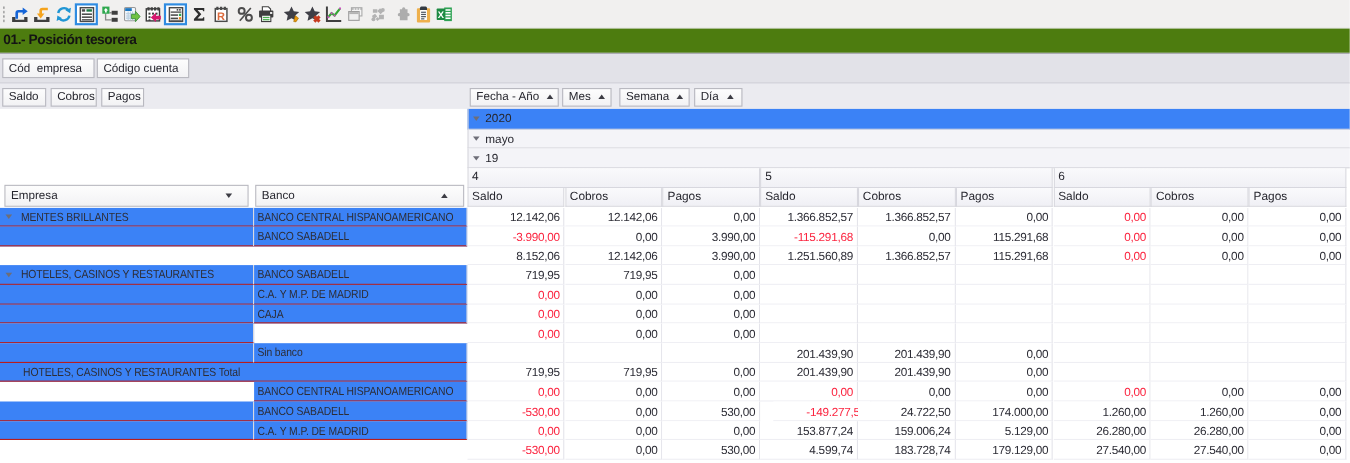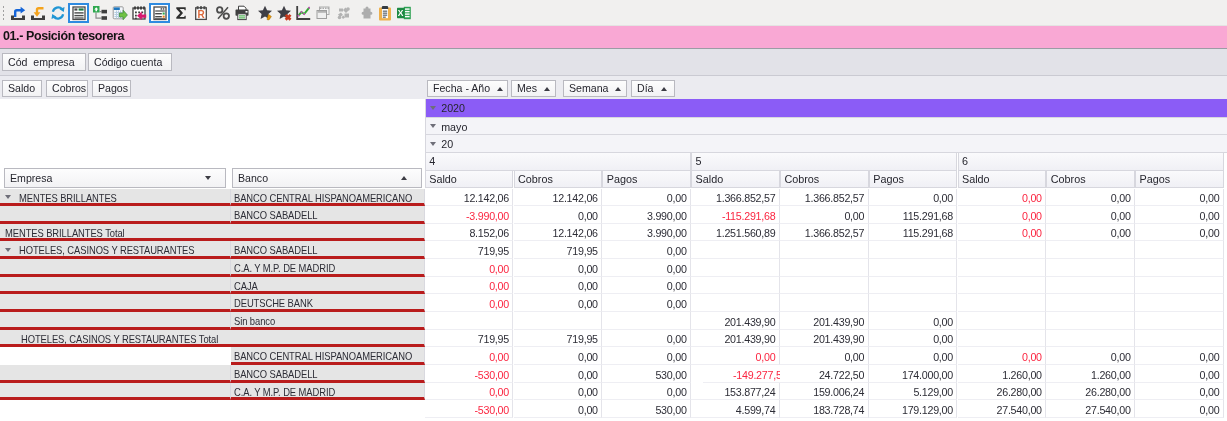--- a/index.html
+++ b/index.html
@@ -1,17 +1,17 @@
 <!DOCTYPE html>
 <html><head><meta charset="utf-8"><style>
 *{margin:0;padding:0}
 html,body{width:1227px;height:421px;overflow:hidden;background:#fff;
 font-family:"Liberation Sans",sans-serif;-webkit-font-smoothing:antialiased}
-.rh{position:absolute;top:0;height:100%;box-sizing:border-box;background:#e5e5e5;
-border-right:1px solid #d9d9df;border-bottom:3px solid #b91c1c;font-size:10.7px;color:#2d2d36;
+.rh{position:absolute;top:0;height:100%;box-sizing:border-box;background:#3b82f6;
+border-right:1px solid #d9d9df;border-bottom:1px solid #b91c1c;font-size:10.7px;color:#2d2d36;
 line-height:16.8px;letter-spacing:-0.1px;white-space:nowrap;overflow:hidden;padding-top:1px}
 .rh b{font-weight:normal;display:inline-block;transform:scaleX(.88);transform-origin:0 50%}
 .dc{position:absolute;top:0;height:100%;box-sizing:border-box;background:#fff;
 border-right:1px solid #e4e4ea;border-bottom:1px solid #eeeef3;font-size:10.7px;color:#2d2d36;
 line-height:16.6px;letter-spacing:-0.25px;text-align:right;padding-right:3.5px;white-space:nowrap;padding-top:1.5px}
 </style></head>
 <body>
 <div style="position:absolute;left:0;top:0;width:1227px;height:26px;background:#f1f0ef;border-bottom:1px solid #e4e3e2;box-sizing:border-box">
     <div style="position:absolute;left:2px;top:5px;width:3px;height:16px;background-image:radial-gradient(circle,#a0a0a0 34%,transparent 40%);background-size:3px 4px"></div>
     <div style="position:absolute;left:68.2px;top:2.5px;width:20.5px;height:20px;border:2px solid #2f8be0;background:#fff;box-sizing:border-box"></div>
@@ -151,39 +151,39 @@
       <g fill="#fff">
         <rect x="9" y="3.4" width="4.6" height="1.4"></rect>
         <rect x="9" y="5.9" width="4.6" height="1.4"></rect>
         <rect x="9" y="8.4" width="4.6" height="1.4"></rect>
         <rect x="9" y="10.9" width="4.6" height="1.4"></rect>
       </g>
       <rect x="1" y="2.8" width="7.5" height="10.4" rx="0.6" fill="#1d8a43"></rect>
       <text x="4.7" y="11.2" text-anchor="middle" font-family="Liberation Sans" font-size="8.5" font-weight="bold" fill="#fff">X</text>
     </svg>
   </div>
-<div style="position:absolute;left:0;top:26px;width:1227px;height:22px;background:#f9a8d4;
+<div style="position:absolute;left:0;top:26px;width:1227px;height:22px;background:#4d7c0f;
 font-size:12.5px;font-weight:bold;color:#141414;line-height:21px;letter-spacing:-0.4px;padding-left:3px;box-sizing:border-box">01.- Posición tesorera</div>
 <div style="position:absolute;left:0;top:48px;width:1227px;height:1px;background:#9c9ca4"></div>
 <div style="position:absolute;left:0;top:49px;width:1227px;height:27px;background:#e2e2e8;border-bottom:1px solid #cacad2;box-sizing:border-box"></div>
 <div style="position:absolute;left:0;top:76px;width:1227px;height:23px;background:#ebebf0"></div>
 <div style="position:absolute;left:2px;top:53px;width:84px;height:18px;background:linear-gradient(#fdfdfd,#f2f2f4);border:1px solid #b9b9c0;box-sizing:border-box;font-size:10.6px;color:#26262e;line-height:16px;padding-left:5px;white-space:nowrap">Cód&nbsp; empresa</div>
 <div style="position:absolute;left:88px;top:53px;width:84px;height:18px;background:linear-gradient(#fdfdfd,#f2f2f4);border:1px solid #b9b9c0;box-sizing:border-box;font-size:10.6px;color:#26262e;line-height:16px;padding-left:5px;white-space:nowrap">Código cuenta</div>
 <div style="position:absolute;left:2px;top:79.5px;width:40px;height:17px;background:linear-gradient(#fdfdfd,#f2f2f4);border:1px solid #b9b9c0;box-sizing:border-box;font-size:10.6px;color:#26262e;line-height:15px;padding-left:5px;white-space:nowrap">Saldo</div>
 <div style="position:absolute;left:46px;top:79.5px;width:42px;height:17px;background:linear-gradient(#fdfdfd,#f2f2f4);border:1px solid #b9b9c0;box-sizing:border-box;font-size:10.6px;color:#26262e;line-height:15px;padding-left:5px;white-space:nowrap">Cobros</div>
 <div style="position:absolute;left:92px;top:79.5px;width:39px;height:17px;background:linear-gradient(#fdfdfd,#f2f2f4);border:1px solid #b9b9c0;box-sizing:border-box;font-size:10.6px;color:#26262e;line-height:15px;padding-left:5px;white-space:nowrap">Pagos</div>
 <div style="position:absolute;left:427px;top:79.5px;width:81px;height:17px;background:linear-gradient(#fdfdfd,#f2f2f4);border:1px solid #b9b9c0;box-sizing:border-box;font-size:10.6px;color:#26262e;line-height:15px;padding-left:5px;white-space:nowrap">Fecha - Año<span style="display:inline-block;margin-left:7px;width:0;height:0;vertical-align:1px;border-left:3.5px solid transparent;border-right:3.5px solid transparent;border-bottom:4.5px solid #3c3c44;"></span></div>
 <div style="position:absolute;left:511px;top:79.5px;width:45px;height:17px;background:linear-gradient(#fdfdfd,#f2f2f4);border:1px solid #b9b9c0;box-sizing:border-box;font-size:10.6px;color:#26262e;line-height:15px;padding-left:5px;white-space:nowrap">Mes<span style="display:inline-block;margin-left:7px;width:0;height:0;vertical-align:1px;border-left:3.5px solid transparent;border-right:3.5px solid transparent;border-bottom:4.5px solid #3c3c44;"></span></div>
 <div style="position:absolute;left:563px;top:79.5px;width:64px;height:17px;background:linear-gradient(#fdfdfd,#f2f2f4);border:1px solid #b9b9c0;box-sizing:border-box;font-size:10.6px;color:#26262e;line-height:15px;padding-left:5px;white-space:nowrap">Semana<span style="display:inline-block;margin-left:7px;width:0;height:0;vertical-align:1px;border-left:3.5px solid transparent;border-right:3.5px solid transparent;border-bottom:4.5px solid #3c3c44;"></span></div>
 <div style="position:absolute;left:631px;top:79.5px;width:44px;height:17px;background:linear-gradient(#fdfdfd,#f2f2f4);border:1px solid #b9b9c0;box-sizing:border-box;font-size:10.6px;color:#26262e;line-height:15px;padding-left:5px;white-space:nowrap">Día<span style="display:inline-block;margin-left:7px;width:0;height:0;vertical-align:1px;border-left:3.5px solid transparent;border-right:3.5px solid transparent;border-bottom:4.5px solid #3c3c44;"></span></div>
-<div style="position:absolute;left:424.7px;top:99px;width:802.3px;height:18.7px;background:#8b5cf6;border:1px solid #d7d7de;border-top:none;border-right:none;box-sizing:border-box;font-size:10.7px;color:#26262e;line-height:15.7px;padding-top:2px"><span style="position:relative;margin-left:15.5px">2020</span></div>
+<div style="position:absolute;left:424.7px;top:99px;width:802.3px;height:18.7px;background:#3b82f6;border:1px solid #d7d7de;border-top:none;border-right:none;box-sizing:border-box;font-size:10.7px;color:#26262e;line-height:15.7px;padding-top:2px"><span style="position:relative;margin-left:15.5px">2020</span></div>
 <span style="position:absolute;left:430.2px;top:105.85px;width:0;height:0;border-left:3.5px solid transparent;border-right:3.5px solid transparent;border-top:4.5px solid #6e6e78"></span>
 <div style="position:absolute;left:424.7px;top:117.7px;width:802.3px;height:17.6px;background:#f4f4f8;border:1px solid #d7d7de;border-top:none;border-right:none;box-sizing:border-box;font-size:10.7px;color:#26262e;line-height:14.6px;padding-top:2px"><span style="position:relative;margin-left:15.5px">mayo</span></div>
 <span style="position:absolute;left:430.2px;top:124px;width:0;height:0;border-left:3.5px solid transparent;border-right:3.5px solid transparent;border-top:4.5px solid #6e6e78"></span>
-<div style="position:absolute;left:424.7px;top:135.3px;width:802.3px;height:17.7px;background:#f4f4f8;border:1px solid #d7d7de;border-top:none;border-right:none;box-sizing:border-box;font-size:10.7px;color:#26262e;line-height:14.7px;padding-top:2px"><span style="position:relative;margin-left:15.5px">20</span></div>
+<div style="position:absolute;left:424.7px;top:135.3px;width:802.3px;height:17.7px;background:#f4f4f8;border:1px solid #d7d7de;border-top:none;border-right:none;box-sizing:border-box;font-size:10.7px;color:#26262e;line-height:14.7px;padding-top:2px"><span style="position:relative;margin-left:15.5px">19</span></div>
 <span style="position:absolute;left:430.2px;top:141.65px;width:0;height:0;border-left:3.5px solid transparent;border-right:3.5px solid transparent;border-top:4.5px solid #6e6e78"></span>
 <div style="position:absolute;left:424.7px;top:153px;width:266.4px;height:17.6px;background:linear-gradient(#fafafc,#f0f0f5);border:1px solid #d7d7de;border-top:none;box-sizing:border-box;font-size:10.8px;color:#26262e;line-height:15.6px;padding-left:3.5px;padding-top:1px">4</div>
 <div style="position:absolute;left:691.1px;top:153px;width:266.4px;height:17.6px;background:linear-gradient(#fafafc,#f0f0f5);border:1px solid #d7d7de;border-top:none;box-sizing:border-box;font-size:10.8px;color:#26262e;line-height:15.6px;padding-left:3.5px;padding-top:1px">5</div>
 <div style="position:absolute;left:957.5px;top:153px;width:266.4px;height:17.6px;background:linear-gradient(#fafafc,#f0f0f5);border:1px solid #d7d7de;border-top:none;box-sizing:border-box;font-size:10.8px;color:#26262e;line-height:15.6px;padding-left:3.5px;padding-top:1px">6</div>
 <div style="position:absolute;left:424.7px;top:170.6px;width:88.8px;height:17.9px;background:linear-gradient(#fafafc,#f0f0f5);border:1px solid #d7d7de;border-top:none;box-sizing:border-box;font-size:10.8px;color:#26262e;line-height:15.9px;padding-left:3.5px;padding-top:1px">Saldo</div>
 <div style="position:absolute;left:513.5px;top:170.6px;width:88.8px;height:17.9px;background:linear-gradient(#fafafc,#f0f0f5);border:1px solid #d7d7de;border-top:none;box-sizing:border-box;font-size:10.8px;color:#26262e;line-height:15.9px;padding-left:3.5px;padding-top:1px">Cobros</div>
 <div style="position:absolute;left:602.3px;top:170.6px;width:88.8px;height:17.9px;background:linear-gradient(#fafafc,#f0f0f5);border:1px solid #d7d7de;border-top:none;box-sizing:border-box;font-size:10.8px;color:#26262e;line-height:15.9px;padding-left:3.5px;padding-top:1px">Pagos</div>
 <div style="position:absolute;left:691.1px;top:170.6px;width:88.8px;height:17.9px;background:linear-gradient(#fafafc,#f0f0f5);border:1px solid #d7d7de;border-top:none;box-sizing:border-box;font-size:10.8px;color:#26262e;line-height:15.9px;padding-left:3.5px;padding-top:1px">Saldo</div>
 <div style="position:absolute;left:779.9px;top:170.6px;width:88.8px;height:17.9px;background:linear-gradient(#fafafc,#f0f0f5);border:1px solid #d7d7de;border-top:none;box-sizing:border-box;font-size:10.8px;color:#26262e;line-height:15.9px;padding-left:3.5px;padding-top:1px">Cobros</div>
 <div style="position:absolute;left:868.7px;top:170.6px;width:88.8px;height:17.9px;background:linear-gradient(#fafafc,#f0f0f5);border:1px solid #d7d7de;border-top:none;box-sizing:border-box;font-size:10.8px;color:#26262e;line-height:15.9px;padding-left:3.5px;padding-top:1px">Pagos</div>
@@ -212,21 +212,20 @@
     <div class="dc" style="left:513.5px;width:88.8px">0,00</div>
     <div class="dc" style="left:602.3px;width:88.8px">3.990,00</div>
     <div class="dc" style="left:691.1px;width:88.8px"><span style="color:#fb2540">-115.291,68</span></div>
     <div class="dc" style="left:779.9px;width:88.8px">0,00</div>
     <div class="dc" style="left:868.7px;width:88.8px">115.291,68</div>
     <div class="dc" style="left:957.5px;width:88.8px"><span style="color:#fb2540">0,00</span></div>
     <div class="dc" style="left:1046.3px;width:88.8px">0,00</div>
     <div class="dc" style="left:1135.1px;width:88.8px">0,00</div>
   </div>
 <div style="position:absolute;left:0;top:223.8px;height:17.65px;width:1224px">
-    <div class="rh" style="left:0;width:424.7px;padding-left:5px"><b>MENTES BRILLANTES Total</b></div>
     <div class="dc" style="left:424.7px;width:88.8px">8.152,06</div>
     <div class="dc" style="left:513.5px;width:88.8px">12.142,06</div>
     <div class="dc" style="left:602.3px;width:88.8px">3.990,00</div>
     <div class="dc" style="left:691.1px;width:88.8px">1.251.560,89</div>
     <div class="dc" style="left:779.9px;width:88.8px">1.366.852,57</div>
     <div class="dc" style="left:868.7px;width:88.8px">115.291,68</div>
     <div class="dc" style="left:957.5px;width:88.8px"><span style="color:#fb2540">0,00</span></div>
     <div class="dc" style="left:1046.3px;width:88.8px">0,00</div>
     <div class="dc" style="left:1135.1px;width:88.8px">0,00</div>
   </div>
@@ -264,21 +263,20 @@
     <div class="dc" style="left:602.3px;width:88.8px">0,00</div>
     <div class="dc" style="left:691.1px;width:88.8px"></div>
     <div class="dc" style="left:779.9px;width:88.8px"></div>
     <div class="dc" style="left:868.7px;width:88.8px"></div>
     <div class="dc" style="left:957.5px;width:88.8px"></div>
     <div class="dc" style="left:1046.3px;width:88.8px"></div>
     <div class="dc" style="left:1135.1px;width:88.8px"></div>
   </div>
 <div style="position:absolute;left:0;top:294.4px;height:17.65px;width:1224px">
     <div class="rh" style="left:0;width:230.6px"></div>
-    <div class="rh" style="left:230.6px;width:194.1px;padding-left:3px"><b>DEUTSCHE BANK</b></div>
     <div class="dc" style="left:424.7px;width:88.8px"><span style="color:#fb2540">0,00</span></div>
     <div class="dc" style="left:513.5px;width:88.8px">0,00</div>
     <div class="dc" style="left:602.3px;width:88.8px">0,00</div>
     <div class="dc" style="left:691.1px;width:88.8px"></div>
     <div class="dc" style="left:779.9px;width:88.8px"></div>
     <div class="dc" style="left:868.7px;width:88.8px"></div>
     <div class="dc" style="left:957.5px;width:88.8px"></div>
     <div class="dc" style="left:1046.3px;width:88.8px"></div>
     <div class="dc" style="left:1135.1px;width:88.8px"></div>
   </div>

